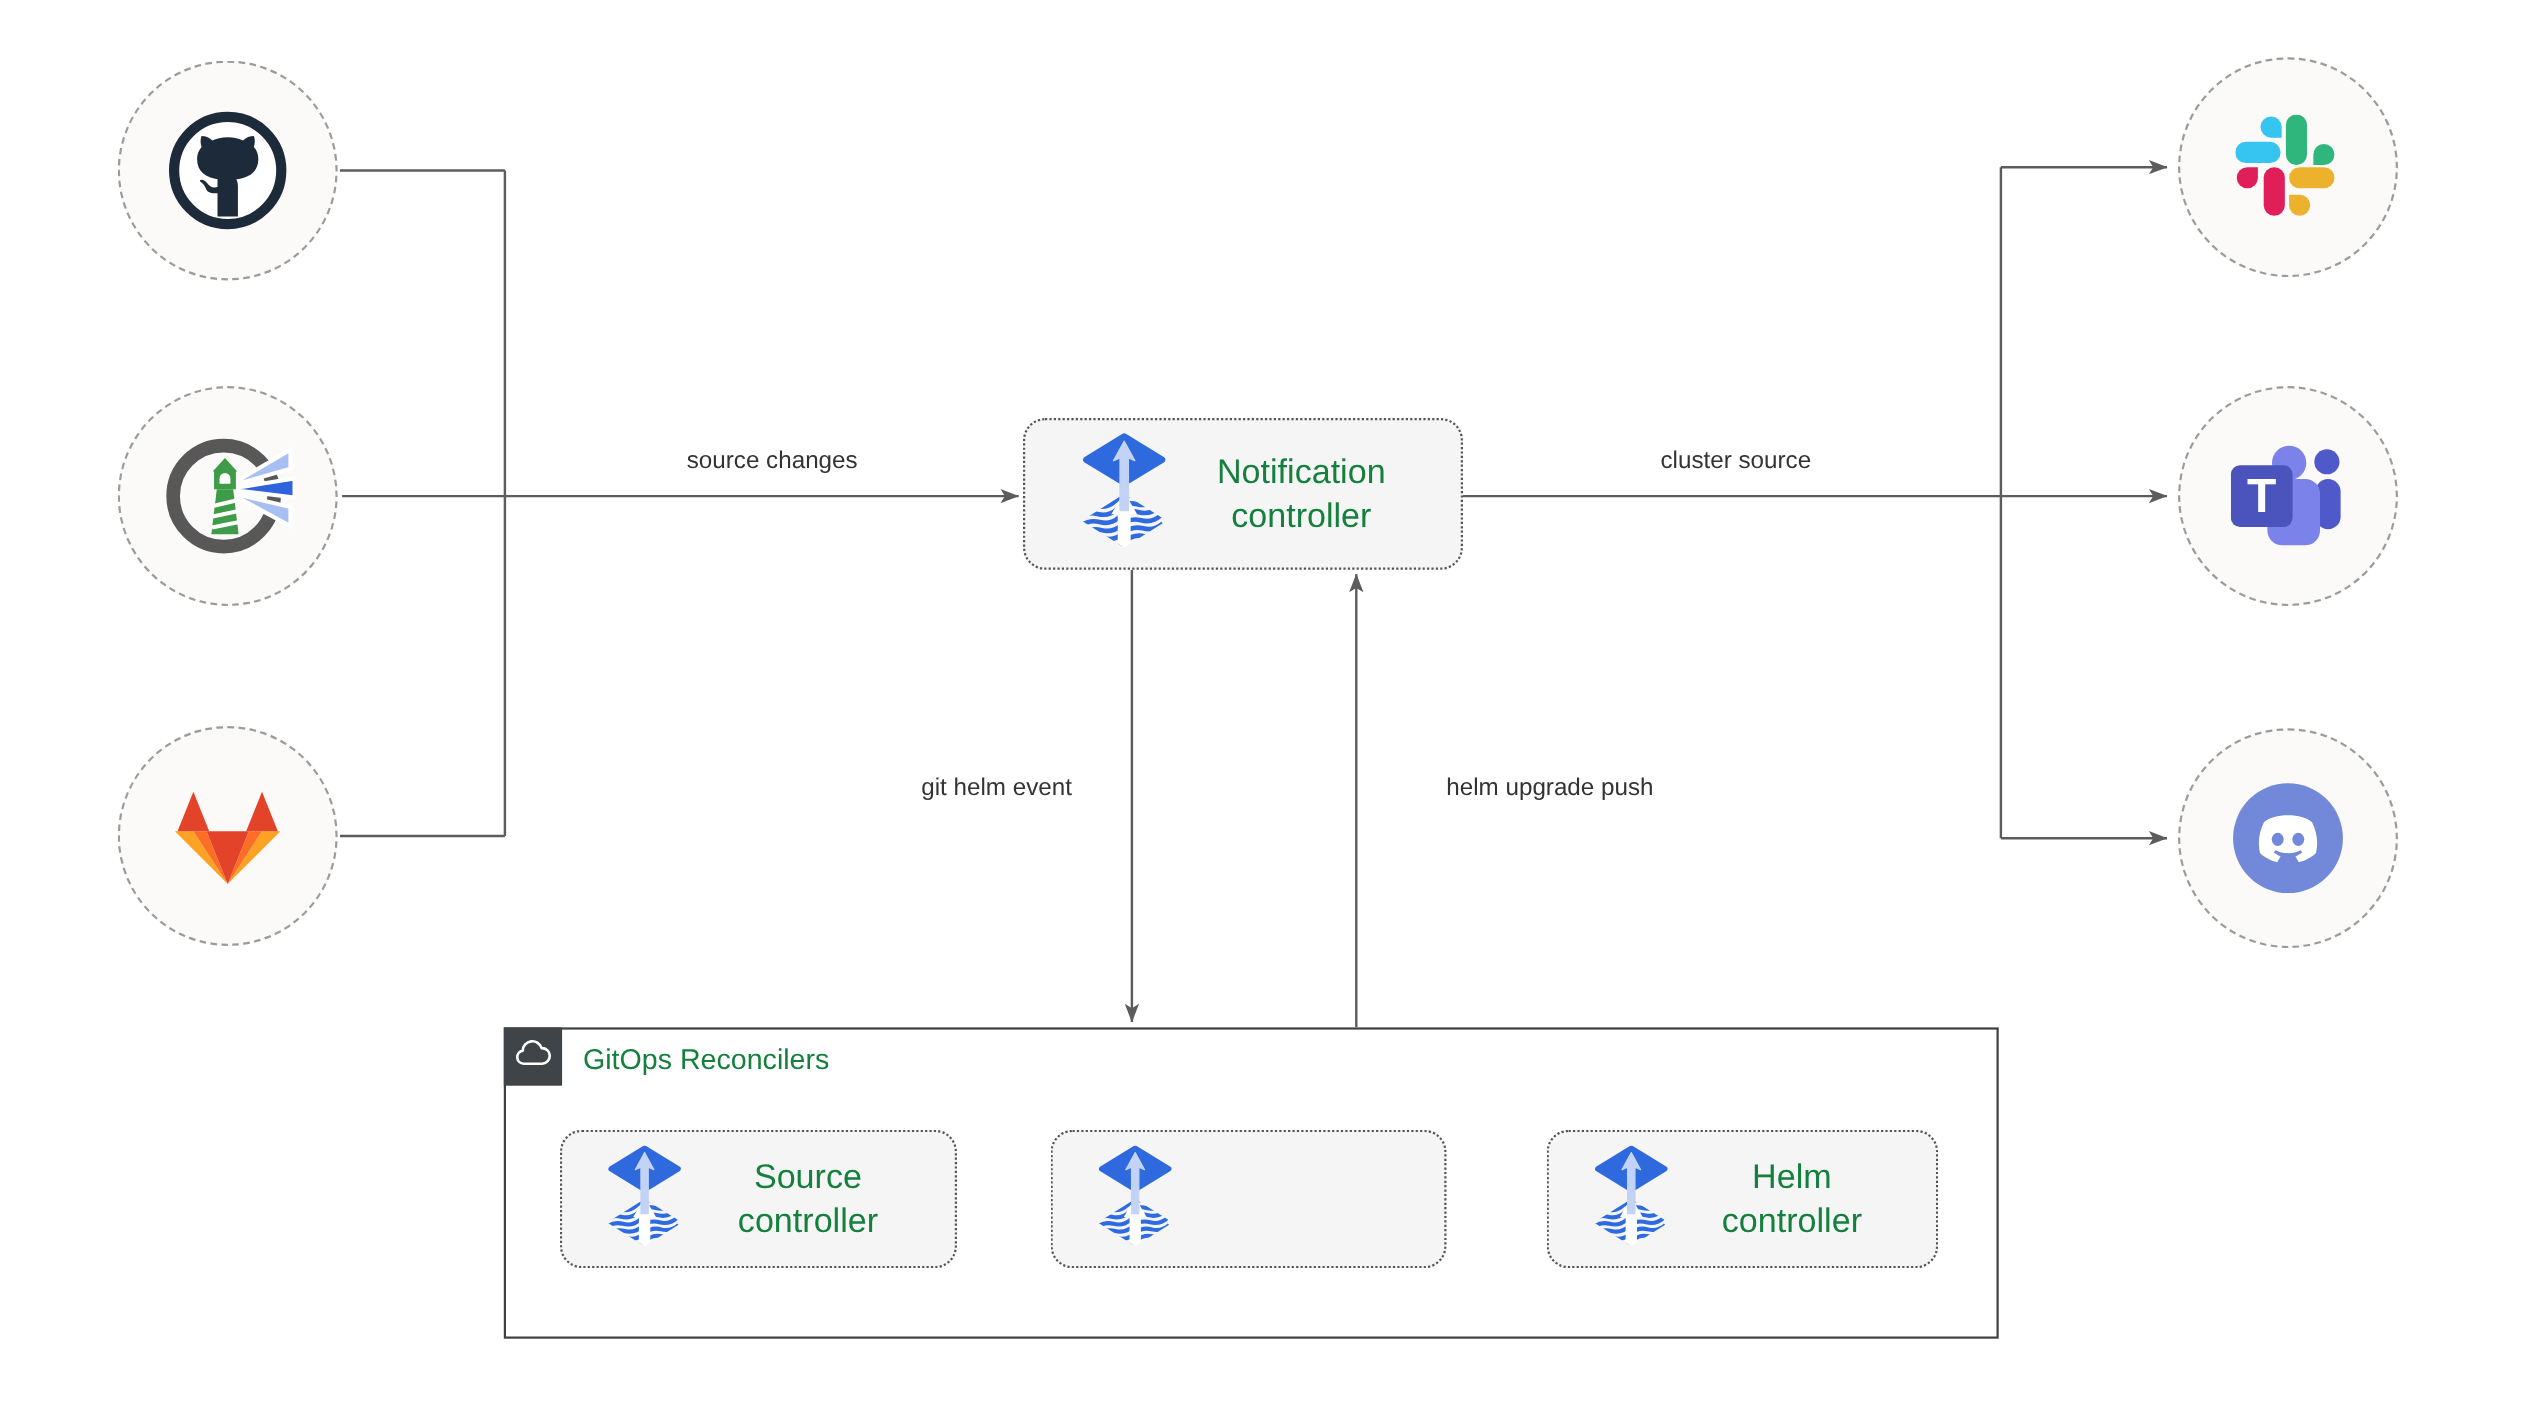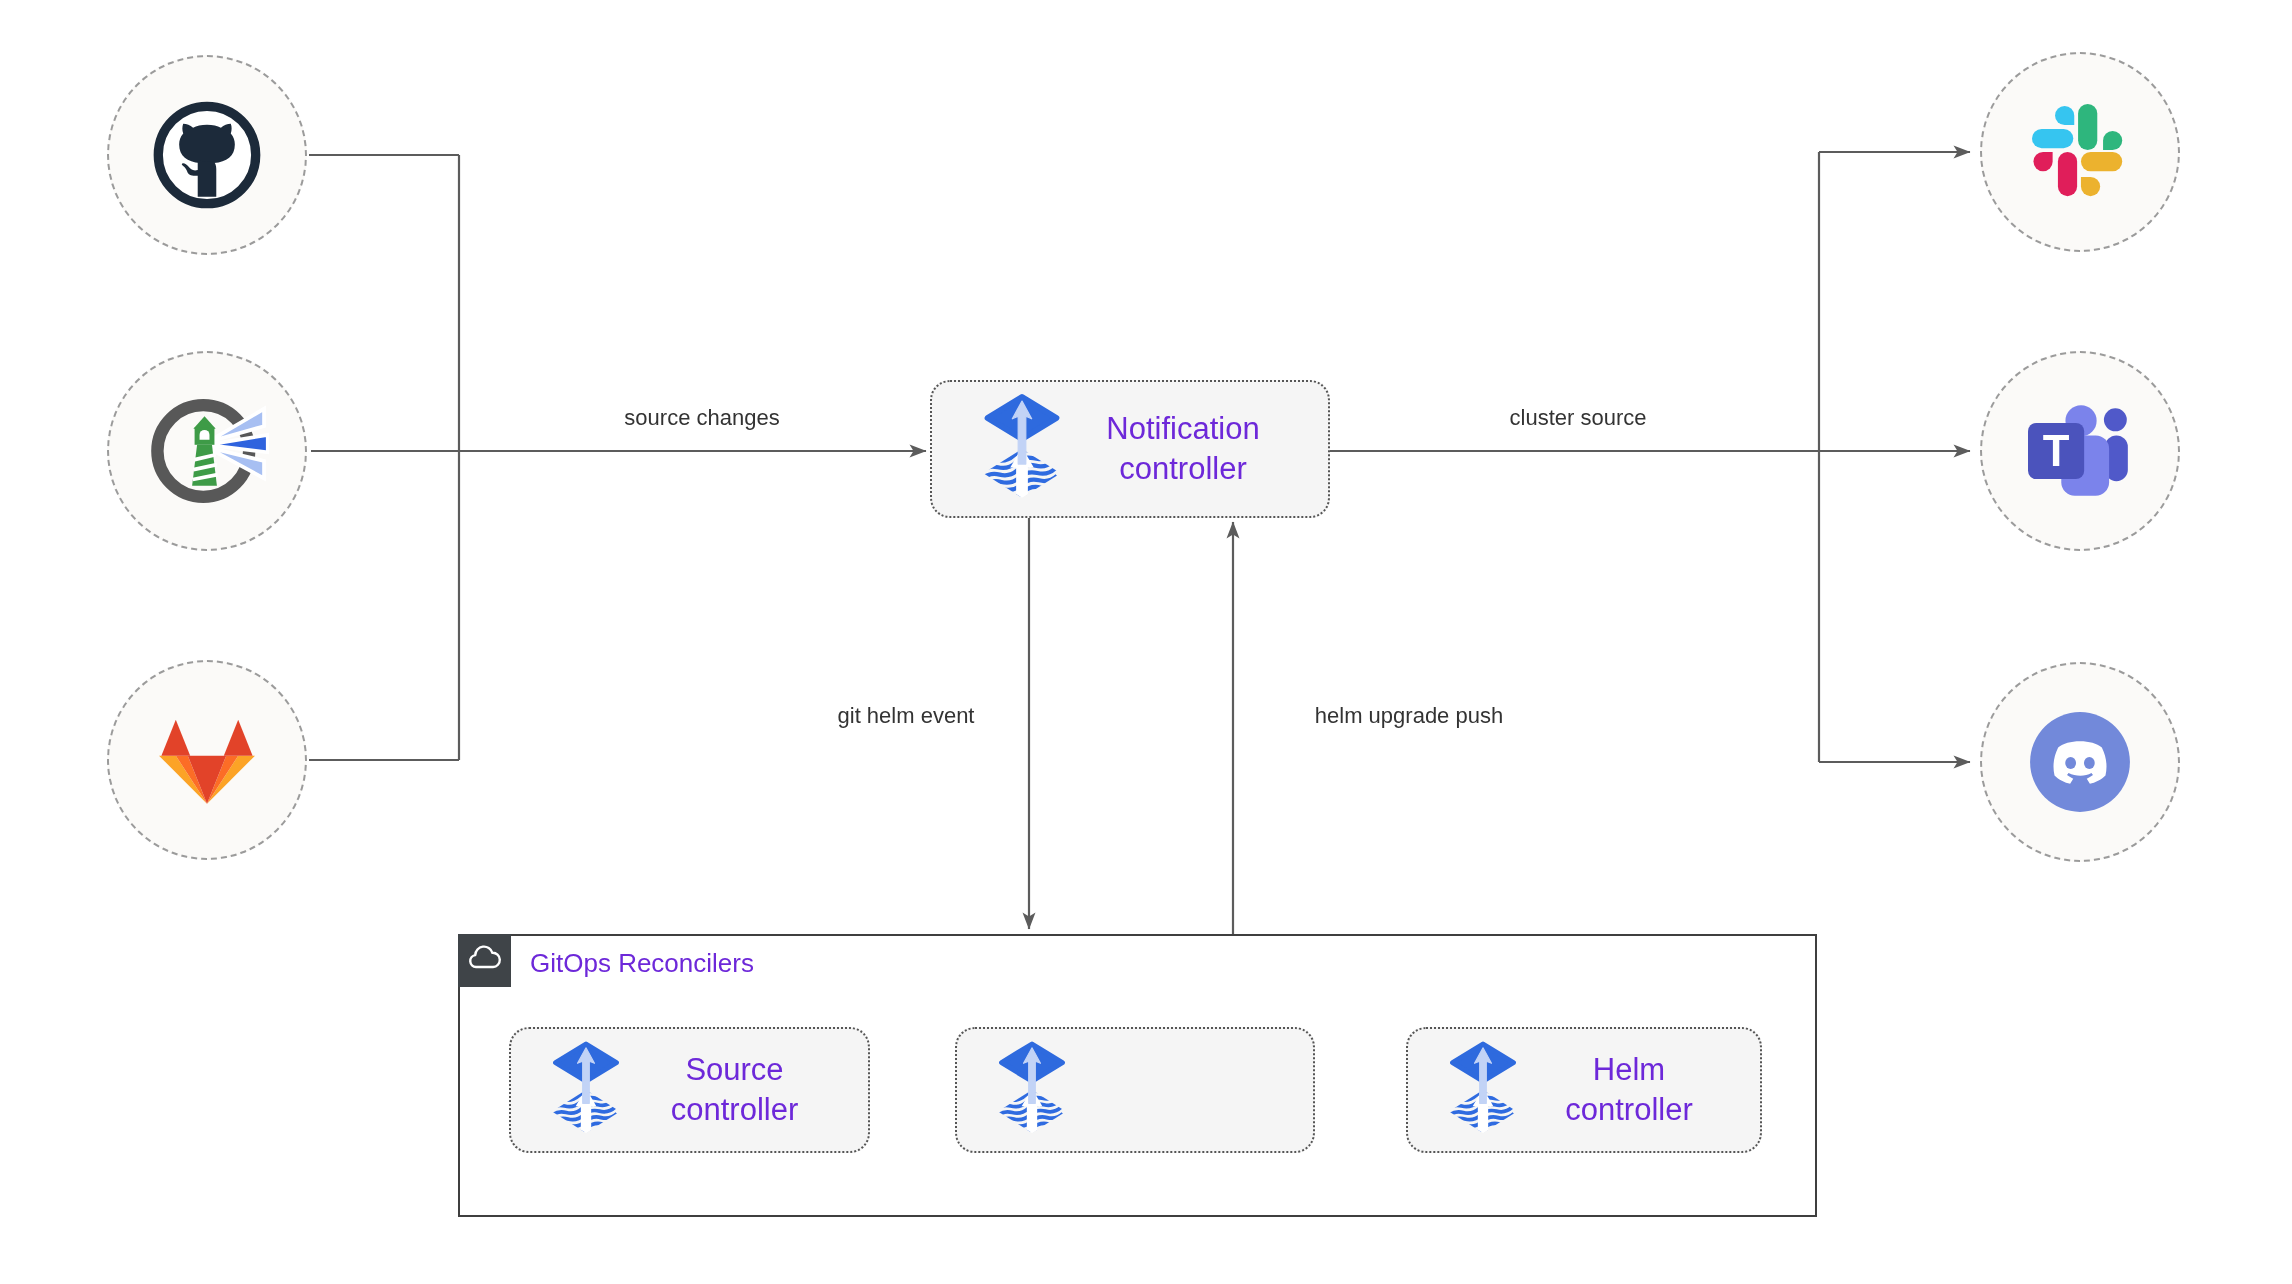--- a/index.html
+++ b/index.html
@@ -14,33 +14,33 @@
     position:absolute;width:200px;height:200px;border-radius:50%;
     border:2.5px dashed #9b9b9b;background:#fbfaf8;box-sizing:border-box;
     display:flex;align-items:center;justify-content:center;
   }
   
   .ctrl-box{
     position:absolute;border:2.5px dotted #555;border-radius:20px;background:#f5f5f5;
     box-sizing:border-box;display:flex;align-items:center;
   }
   .ctrl-label{
-    flex:1;text-align:center;font-size:31px;line-height:40px;color:#6d28d9;
+    flex:1;text-align:center;font-size:31px;line-height:40px;color:#15803d;
   }
   
   #gitops-group{
     position:absolute;left:458px;top:934px;width:1359px;height:283px;
     border:2.5px solid #3f3f3f;box-sizing:border-box;background:#ffffff;
   }
   #group-header-badge{
     position:absolute;left:-2.5px;top:-2.5px;width:53px;height:53px;background:#3f4448;
     display:flex;align-items:center;justify-content:center;
   }
   #group-title{
-    position:absolute;left:70px;top:12px;font-size:26px;color:#6d28d9;line-height:30px;
+    position:absolute;left:70px;top:12px;font-size:26px;color:#15803d;line-height:30px;
   }
   .edge-label{
     position:absolute;width:400px;text-align:center;font-size:22px;color:#333;line-height:40px;
   }
   .icon-holder{display:flex;align-items:center;justify-content:center;}
 </style>
 </head>
 <body>
 
 <svg width="0" height="0" style="position:absolute" aria-hidden="true">

